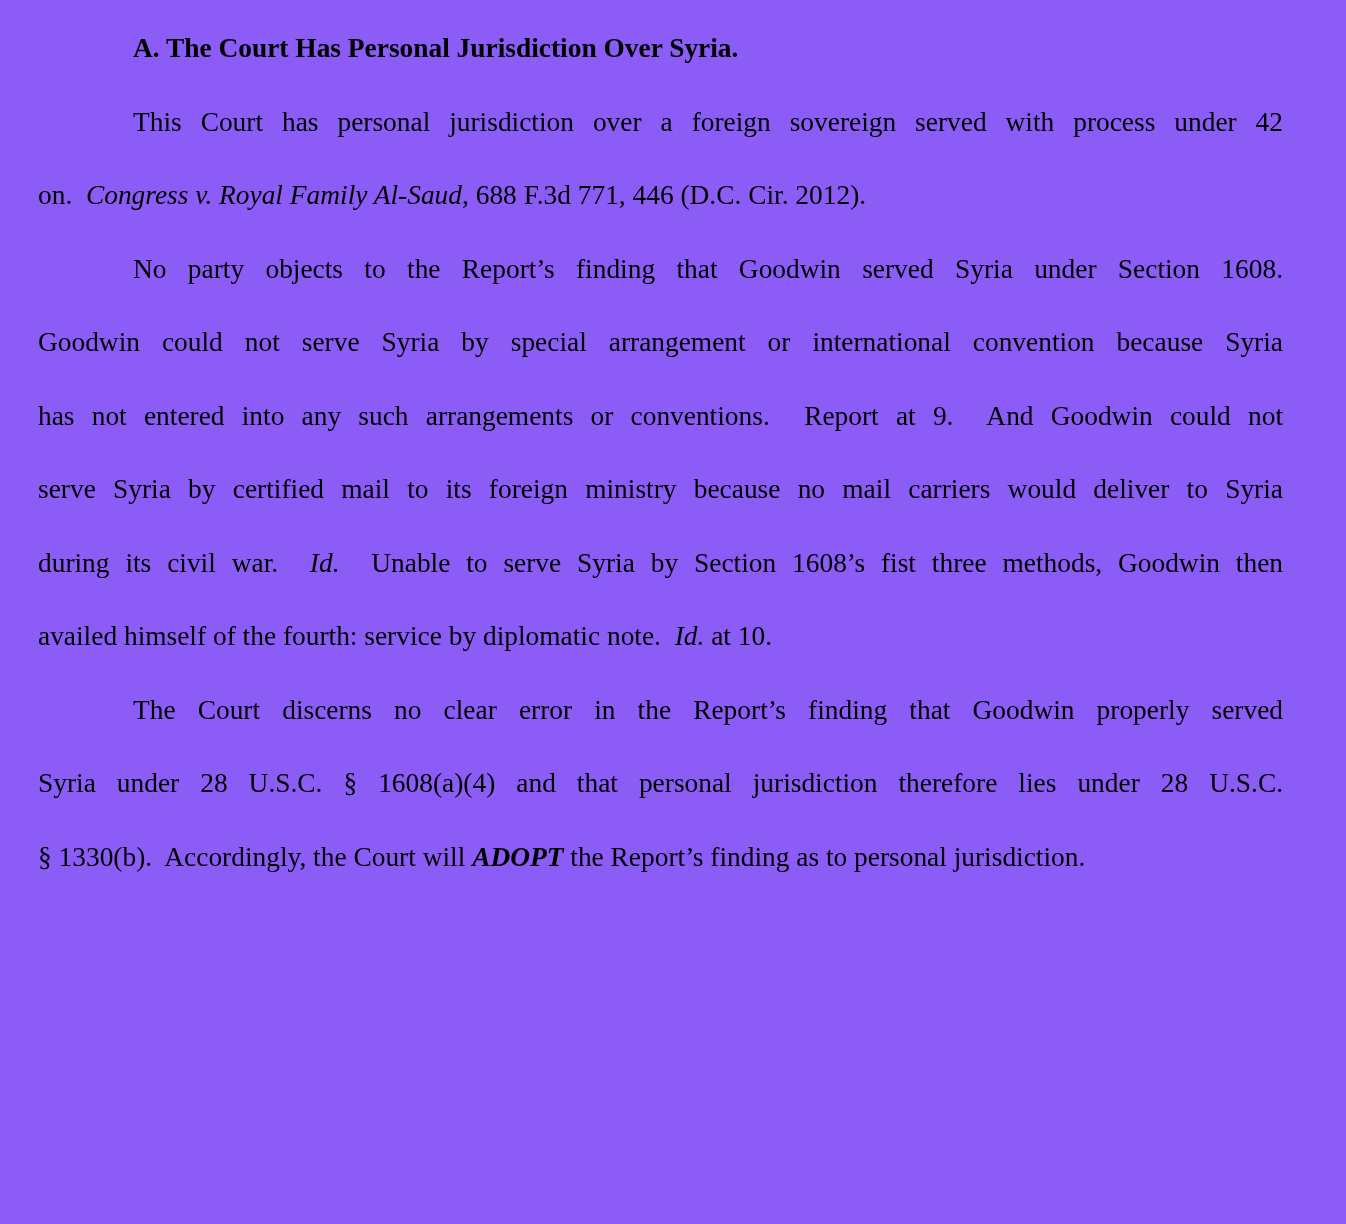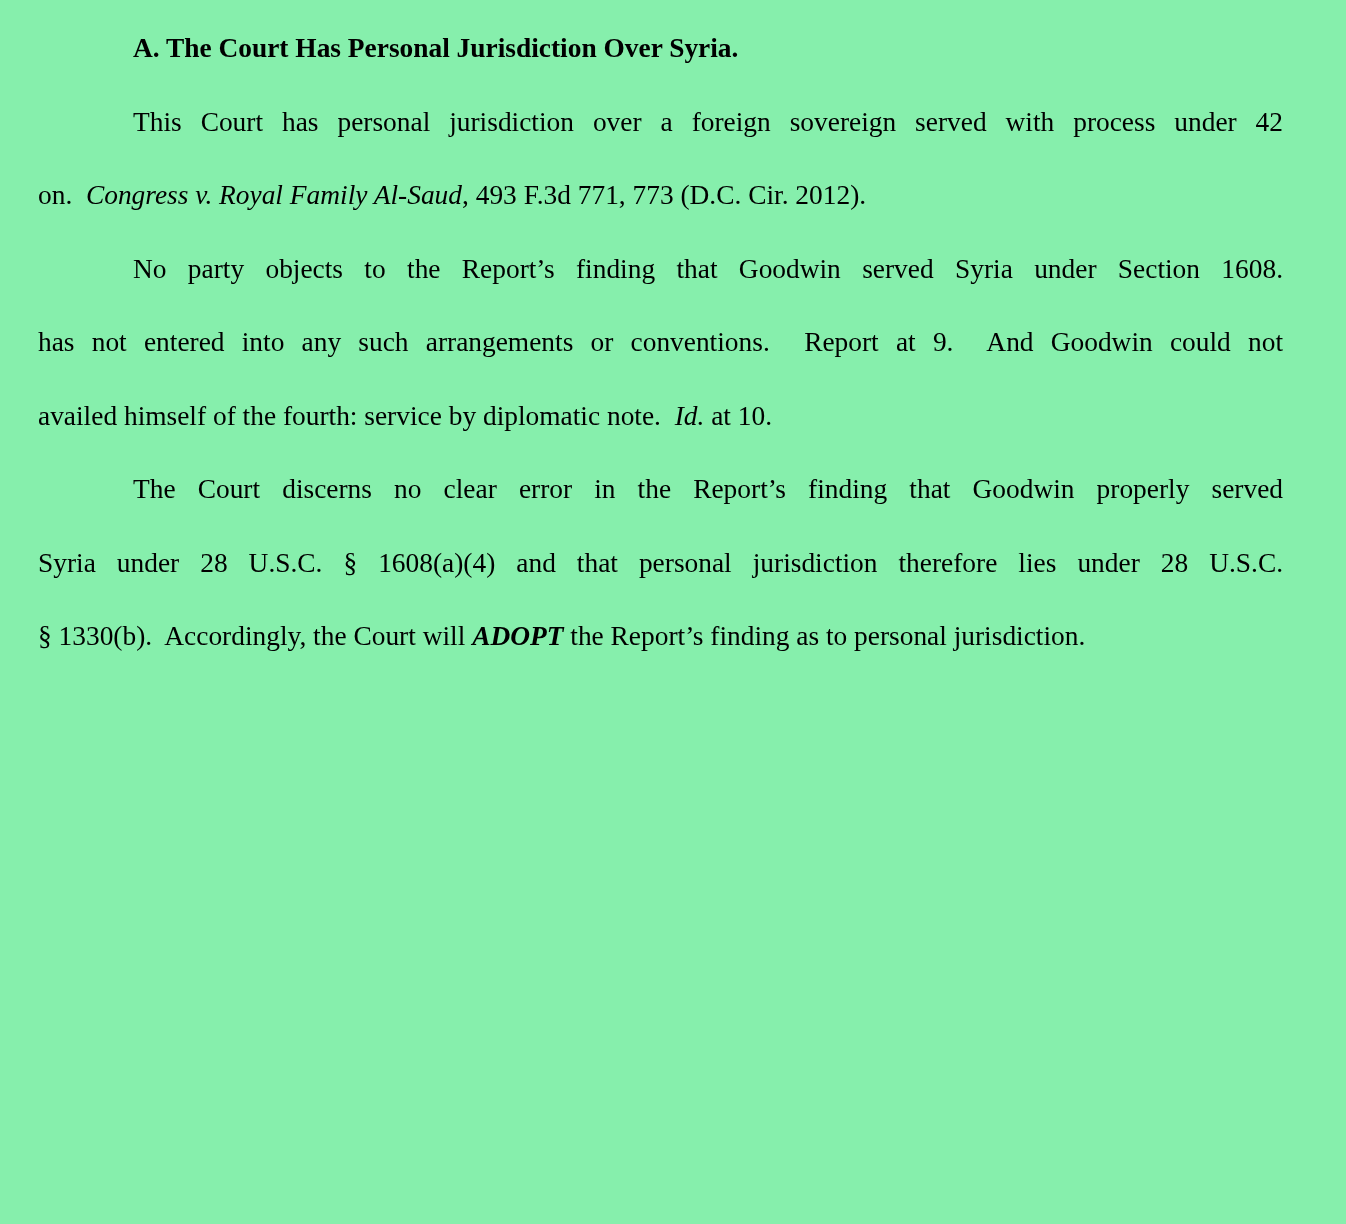--- a/index.html
+++ b/index.html
@@ -9,21 +9,21 @@
   body {
     width: 1346px;
     height: 1224px;
     background: #ffffff;
     overflow: hidden;
   }
   .page {
     position: relative;
     width: 1346px;
     height: 1224px;
-    background: #86efac;
+    background: #8b5cf6;
     color: #000000;
     font-family: "Liberation Serif", "DejaVu Serif", serif;
     font-size: 27.4px;
   }
   .textblock {
     position: absolute;
     left: 38px;
     top: 12px;
     width: 1245px;
   }
@@ -53,25 +53,28 @@
 </style>
 </head>
 <body>
 
 <div class="page">
   <div class="textblock">
     <div class="line heading">A. The Court Has Personal Jurisdiction Over Syria.</div>
     <div>
         <div>
           <div class="line first"><span>This Court has personal jurisdiction over a foreign sovereign served with process under 42</span></div>
-          <div class="line para-last"><span>on.&nbsp; </span><span class="i">Congress v. Royal Family Al-Saud</span><span>, 493 F.3d 771, 773 (D.C. Cir. 2012).</span></div>
+          <div class="line para-last"><span>on.&nbsp; </span><span class="i">Congress v. Royal Family Al-Saud</span><span>, 688 F.3d 771, 446 (D.C. Cir. 2012).</span></div>
         </div>
         <div>
           <div class="line first"><span>No party objects to the Report’s finding that Goodwin served Syria under Section 1608.</span></div>
+          <div class="line"><span>Goodwin could not serve Syria by special arrangement or international convention because Syria</span></div>
           <div class="line"><span>has not entered into any such arrangements or conventions.&nbsp; Report at 9.&nbsp; And Goodwin could not</span></div>
+          <div class="line"><span>serve Syria by certified mail to its foreign ministry because no mail carriers would deliver to Syria</span></div>
+          <div class="line"><span>during its civil war.&nbsp; </span><span class="i">Id.</span><span>&nbsp; Unable to serve Syria by Section 1608’s fist three methods, Goodwin then</span></div>
           <div class="line para-last"><span>availed himself of the fourth: service by diplomatic note.&nbsp; </span><span class="i">Id.</span><span> at 10.</span></div>
         </div>
         <div>
           <div class="line first"><span>The Court discerns no clear error in the Report’s finding that Goodwin properly served</span></div>
           <div class="line"><span>Syria under 28 U.S.C. § 1608(a)(4) and that personal jurisdiction therefore lies under 28 U.S.C.</span></div>
           <div class="line para-last"><span>§ 1330(b).&nbsp; Accordingly, the Court will </span><span class="b">ADOPT</span><span> the Report’s finding as to personal jurisdiction.</span></div>
         </div>
       </div>
   </div>
 </div>

